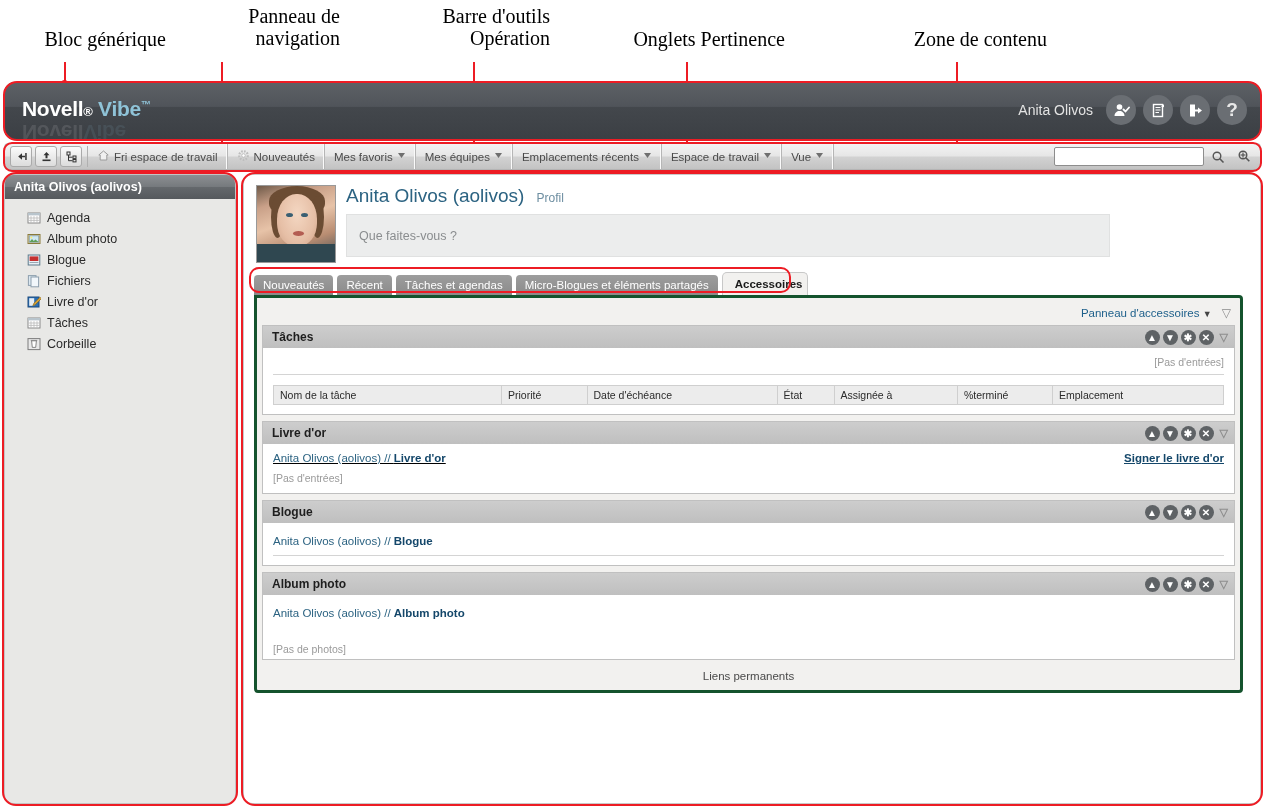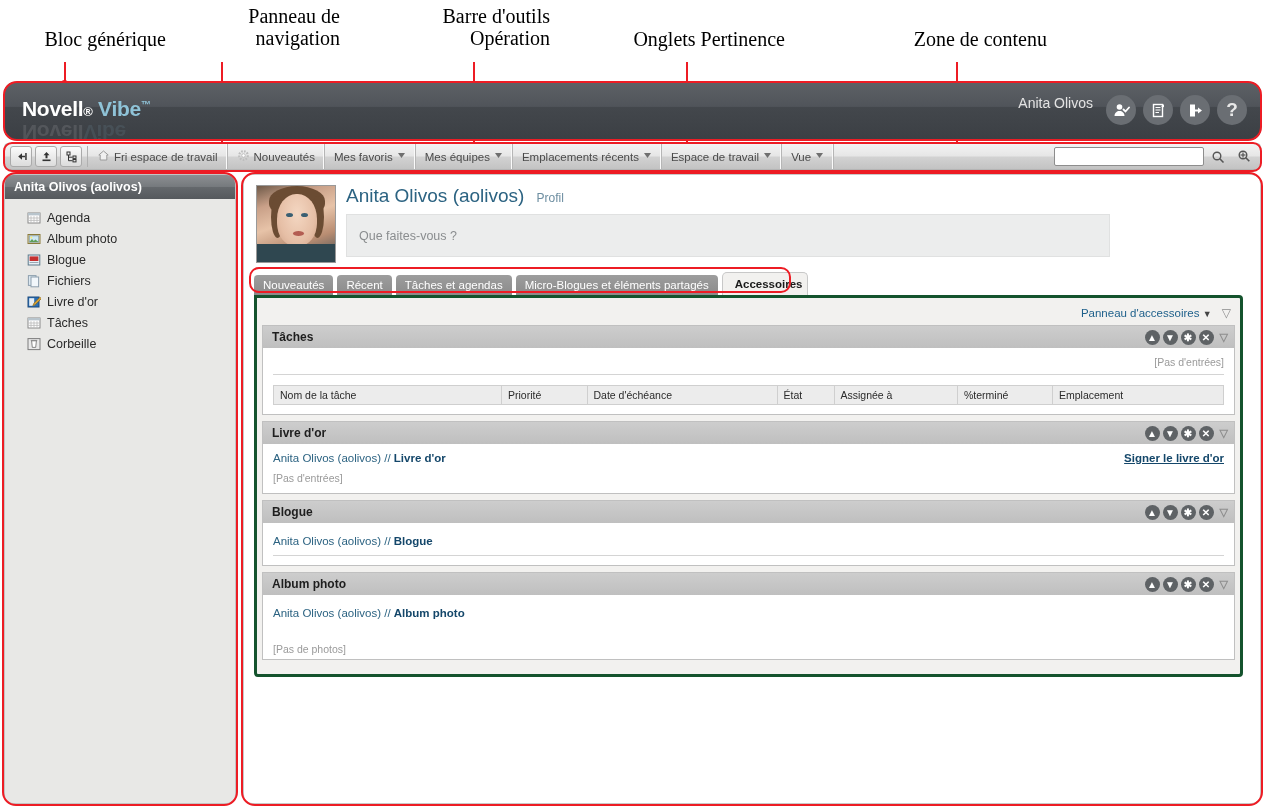--- a/index.html
+++ b/index.html
@@ -62,21 +62,21 @@
     position: absolute; left: 18px; top: 38px;
     font-size: 21px; font-weight: bold; letter-spacing: -0.3px;
     transform: scaleY(-1);
     opacity: 0.11;
   }
   .logo-reflect .novell { color: #fff; }
   .logo-reflect .vibe { color: #8fc3d8; }
 
   .user-area {
     position: absolute; right: 14px; top: 13px;
-    display: flex; gap: 7px;
+    display: flex; align-items: center; gap: 7px;
   }
   .user-name { color: #e3e3e3; font-size: 14px; margin-right: 6px; }
   .hicon {
     width: 30px; height: 30px; border-radius: 50%;
     background: #6a6e73;
     display: flex; align-items: center; justify-content: center;
     color: #fff;
   }
   .hicon svg { display: block; }
   .hicon.qm { font-size: 19px; font-weight: bold; color: #e8e8e8; }
@@ -266,21 +266,21 @@
     background: #ececec;
     border: 1px solid #cfcfcf;
     font-size: 10.5px; font-weight: normal; color: #2b2b2b;
     text-align: left; padding: 3px 6px;
   }
   .hr-line { border-top: 1px solid #d4d4d4; margin-top: 6px; }
 
   .crumb { font-size: 11.5px; color: #2c6382; }
   .crumb b { color: #14476a; }
   .link-right { font-size: 11.5px; color: #14476a; font-weight: bold; }
-  .row-between { display: flex; justify-content: space-between; align-items: center; }
+  .row-between { display: flex; justify-content: space-between; align-items: center; text-decoration: underline; }
   .permalinks {
     text-align: center; font-size: 11.5px; color: #4a4a4a;
     margin-top: 10px;
   }
 </style>
 </head>
 <body>
 
 <div id="root">
 
@@ -647,20 +647,21 @@
           <span class="pcaret">▽</span>
         </div>
         <div class="panel-body" style="padding-bottom:4px">
           <span class="crumb">
             <span>Anita Olivos (aolivos) // </span><b>Album photo</b>
           </span>
           <div class="noentry" style="margin-top:22px">[Pas de photos]</div>
         </div>
       </div>
 
+      <div class="permalinks">Liens permanents</div>
     </div>
   </div>
 
   <div class="redbox" style="left:3px;  top:81px;  width:1259px; height:60px;"></div>
   <div class="redbox" style="left:3px;  top:142px; width:1259px; height:30px; border-radius:9px;"></div>
   <div class="redbox" style="left:2px;  top:172px; width:236px; height:634px;"></div>
   <div class="redbox" style="left:241px; top:172px; width:1022px; height:634px;"></div>
   <div class="redbox" style="left:249px; top:267px; width:542px; height:26px; border-radius:10px;"></div>
 
 </div>

